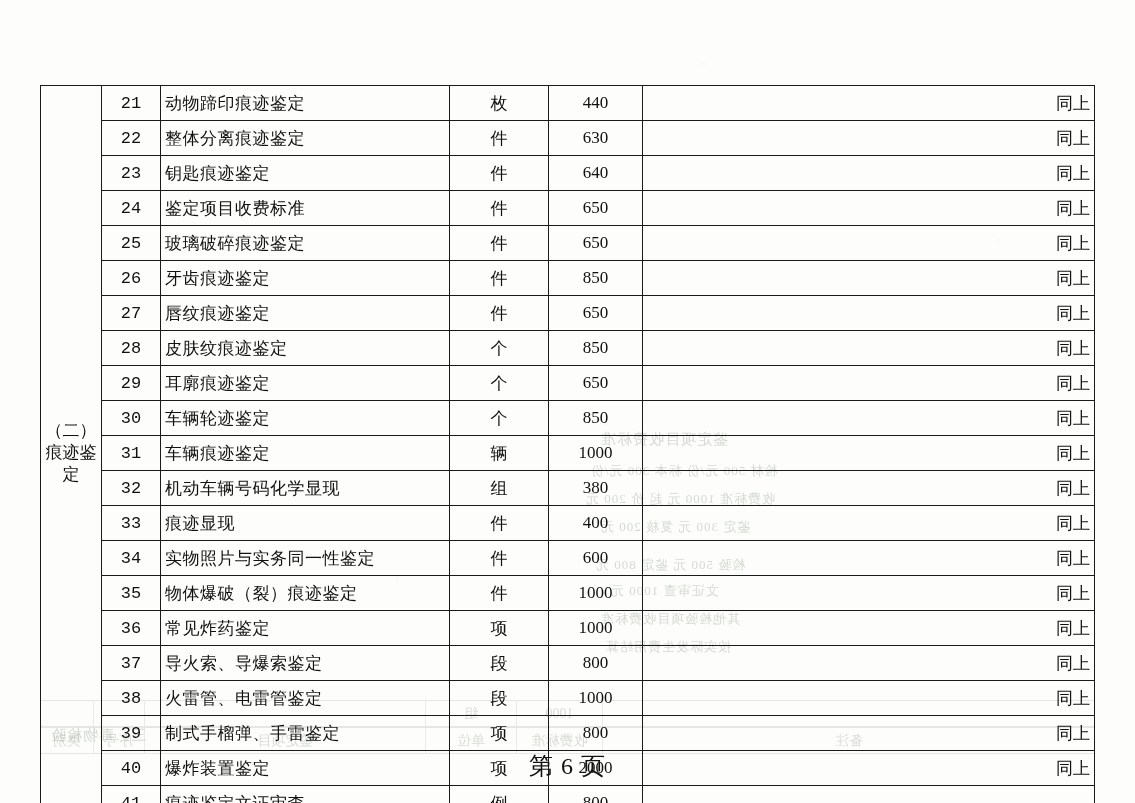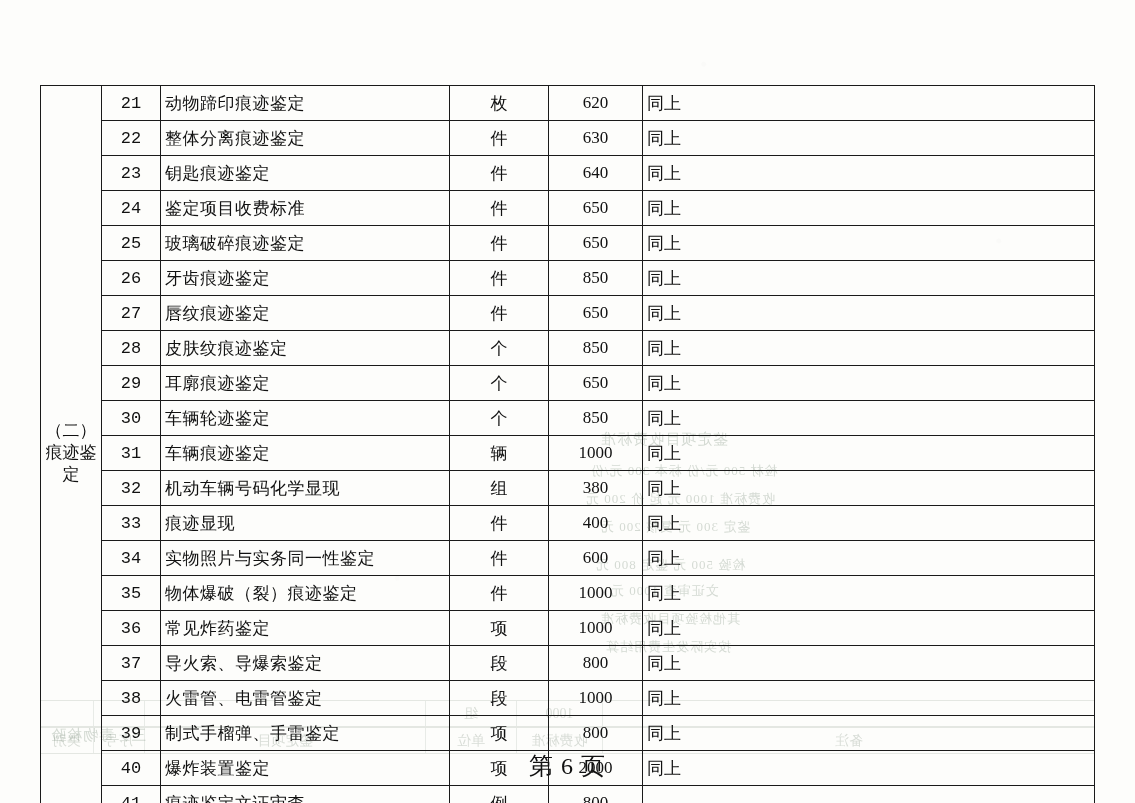--- a/index.html
+++ b/index.html
@@ -88,21 +88,21 @@
   }
   td.c-unit {
     width: 90px;
     text-align: center;
   }
   td.c-price {
     width: 85px;
     text-align: center;
   }
   td.c-remark {
-    text-align: left;
+    text-align: right;
     padding-left: 6px;
   }
 
   .group-label {
     display: block;
     writing-mode: horizontal-tb;
     word-break: break-all;
     line-height: 1.3;
   }
 
@@ -189,21 +189,21 @@
   <div class="table-wrap">
     <table class="fee-table">
       <tbody>
         <tr>
           <td class="c-group" rowspan="21">
             <span class="group-label">（二）痕迹鉴定</span>
           </td>
           <td class="c-no">21</td>
           <td class="c-item">动物蹄印痕迹鉴定</td>
           <td class="c-unit">枚</td>
-          <td class="c-price">620</td>
+          <td class="c-price">440</td>
           <td class="c-remark">同上</td>
         </tr>
         <tr>
           <td class="c-no">22</td>
           <td class="c-item">整体分离痕迹鉴定</td>
           <td class="c-unit">件</td>
           <td class="c-price">630</td>
           <td class="c-remark">同上</td>
         </tr>
         <tr>

